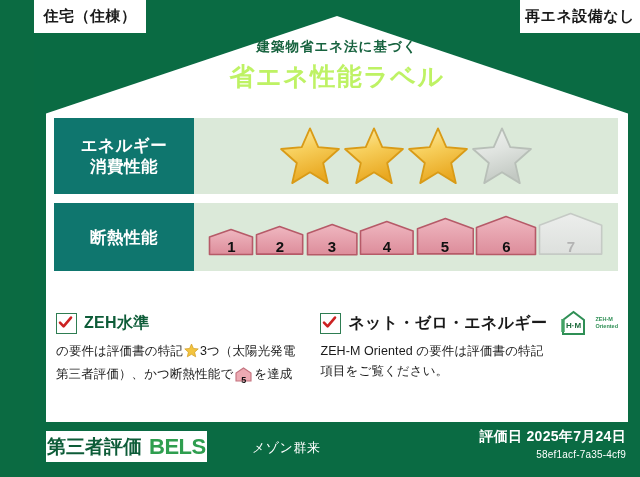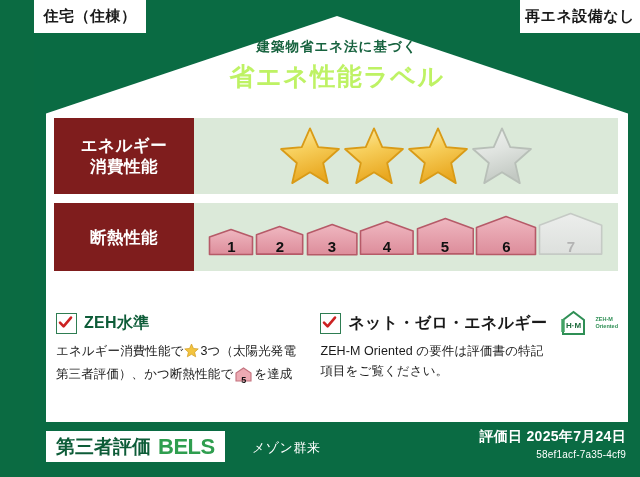--- a/index.html
+++ b/index.html
@@ -60,21 +60,21 @@
     position:absolute;left:20px;right:22px;top:118px;
   }
   .metric-row{
     display:flex;align-items:stretch;
     margin-bottom:9px;
     height:76px;
   }
   .metric-row.short{height:68px;}
   .metric-key{
     width:140px;flex:none;
-    background:#7f1d1d;
+    background:#0f766e;
     color:#ffffff;
     font-size:16.5px;font-weight:bold;
     letter-spacing:.5px;
     display:flex;flex-direction:column;
     align-items:center;justify-content:center;
     line-height:1.25;
   }
   .metric-val{
     flex:1;
     background:#dbe9d9;
@@ -133,21 +133,21 @@
   
   .footer{
     position:absolute;left:0;right:0;bottom:0;height:55px;
     background:#0a6b43;
   }
   .bels-box{
     position:absolute;left:12px;top:9px;
     background:#ffffff;
     height:31px;
     display:flex;align-items:center;
-    padding:0 10px;gap:7px;
+    padding:0 1px;gap:7px;
   }
   .bels-jp{font-size:19px;font-weight:bold;color:#0d5c38;letter-spacing:0px;}
   .bels-en{font-size:22px;font-weight:bold;color:#2f9e4f;letter-spacing:-.5px;}
   .bldg-name{
     position:absolute;left:218px;top:17px;
     color:#ffffff;font-size:13px;letter-spacing:.5px;
   }
   .foot-right{
     position:absolute;right:14px;top:6px;text-align:right;color:#ffffff;
   }
@@ -310,21 +310,21 @@
     <div class="note">
       <div class="note-head">
         <span class="chk">
           <svg width="15" height="15" viewBox="0 0 15 15">
             <path d="M2 7.6 L5.6 11.4 L13 2.6" stroke="#cc2222" stroke-width="2.6" fill="none" stroke-linecap="round" stroke-linejoin="round"></path>
           </svg>
         </span>
         <span class="note-title">ZEH水準</span>
       </div>
       <div class="note-body">
-        <span>エネルギー消費性能で</span><span class="inline-star"><svg width="15" height="15" viewBox="0 0 24 24">
+        <span>の要件は評価書の特記</span><span class="inline-star"><svg width="15" height="15" viewBox="0 0 24 24">
               <path d="M12 1.6 L15.1 8.7 L22.8 9.4 L17 14.6 L18.7 22.1 L12 18.1 L5.3 22.1 L7 14.6 L1.2 9.4 L8.9 8.7 Z" fill="#f3c43f" stroke="#d09a1e" stroke-width="1.1"></path>
             </svg></span><span>3つ（太陽光発電</span><br><span>第三者評価）、かつ断熱性能で</span><span class="inline-house"><svg width="17" height="15" viewBox="0 0 17 15">
               <path d="M1 14 L1 6 L8.5 1 L16 6 L16 14 Z" fill="#edaab3" stroke="#c4737f" stroke-width="1.1"></path>
             </svg><span class="n">5</span></span><span>を達成</span>
       </div>
     </div>
 
     <div class="note">
       <div class="note-head">
         <span class="chk">

